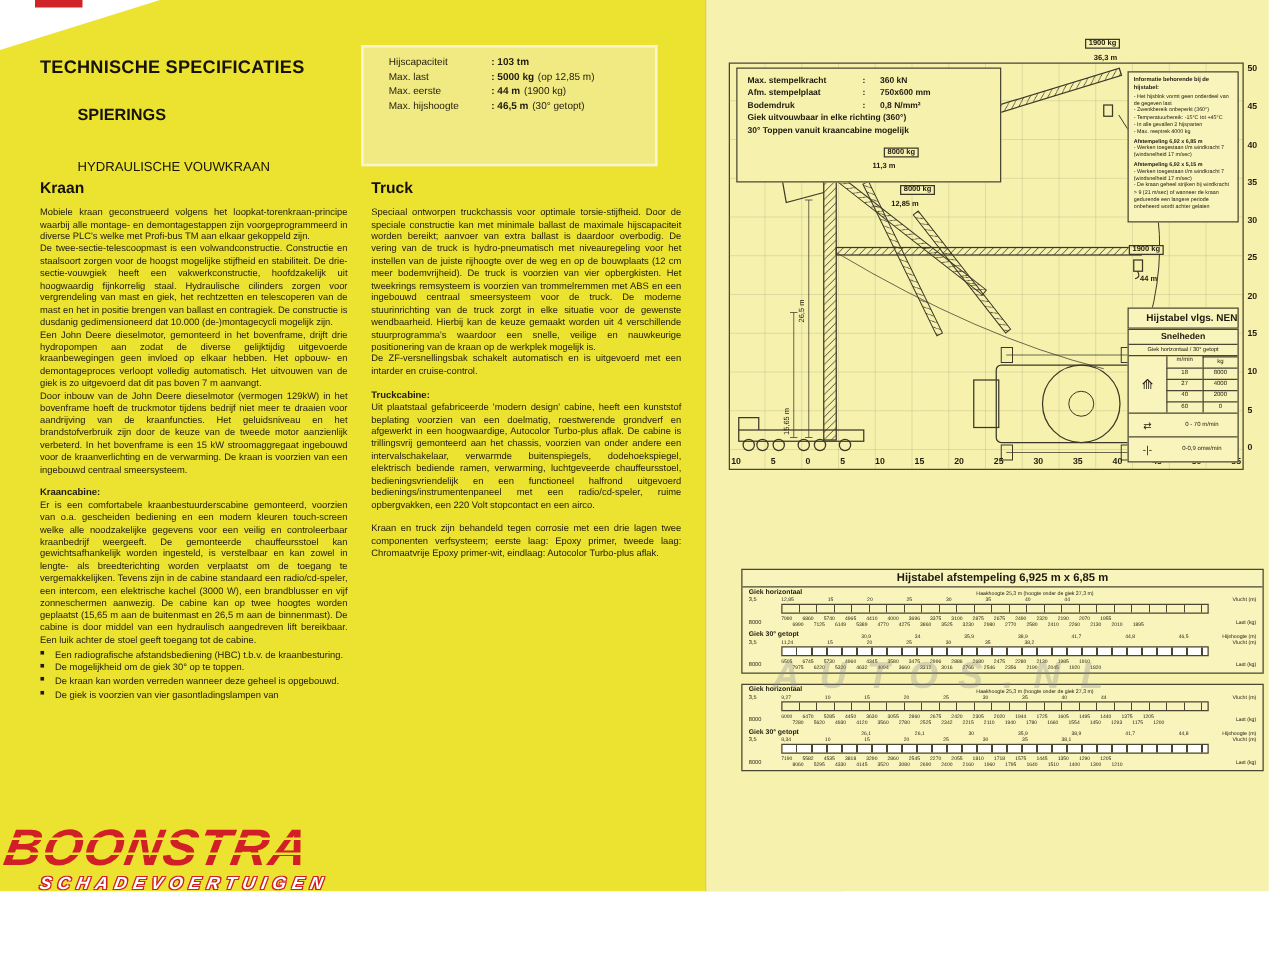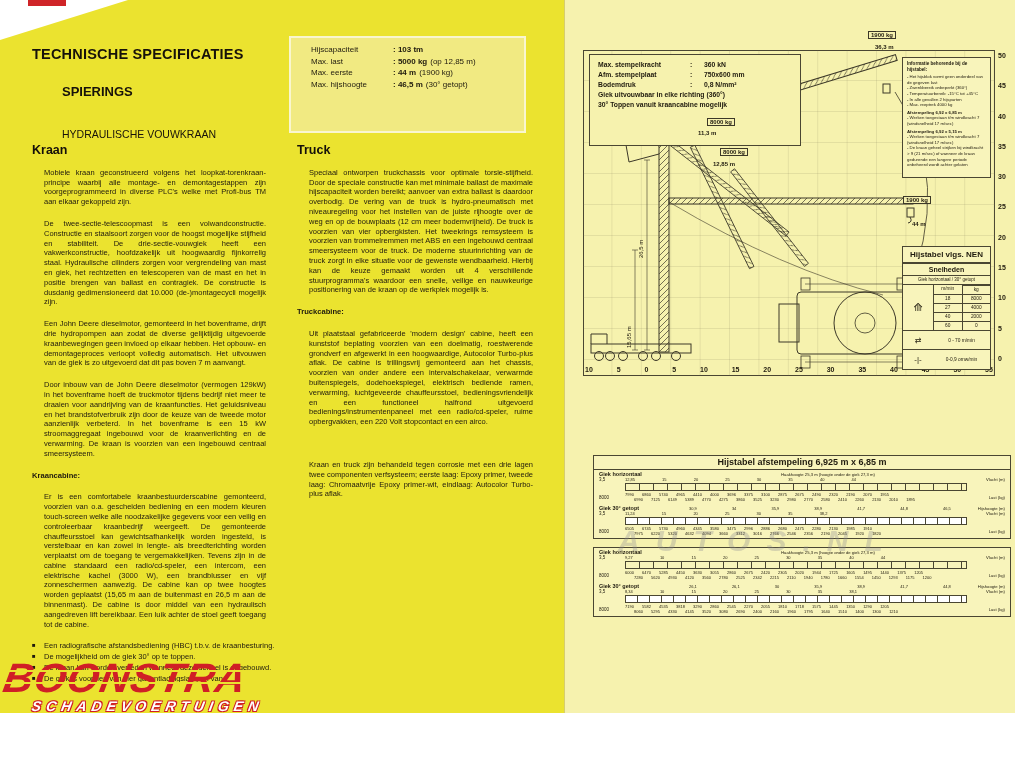--- a/index.html
+++ b/index.html
@@ -23,21 +23,21 @@
   .spec-box .model{font-size:16px;font-weight:bold;margin-bottom:4px;}
   .spec-row{display:flex;font-size:8px;line-height:11.5px;padding-left:10px;}
   .spec-row .lbl{width:82px;}
   .spec-row .val{font-weight:bold;white-space:pre;}
   .spec-row .ext{margin-left:3px;}
 
   .col{position:absolute;top:146px;font-size:7.5px;line-height:9.8px;text-align:justify;}
   .col-kraan{left:32px;width:246px;}
   .col-truck{left:297px;width:248px;}
   .col h3{font-size:12.5px;margin:0 0 9px 0;color:#15100a;}
-  .col p{margin:12px;}
+  .col p{margin:0;}
   .col .gap{height:9px;}
   .subhead{font-weight:bold;font-size:7.6px;margin-top:9px;}
   .bullets{margin-top:2px;}
   .bullet{display:flex;margin-top:1px;}
   .bullet .bmark{width:12px;font-size:6px;line-height:9.8px;}
   .bullet .btxt{flex:1;}
 
   .logo{position:absolute;left:4px;top:658px;z-index:5;}
   .logo-main{font-size:41px;font-weight:bold;font-style:italic;color:#d01f26;
        letter-spacing:1px;transform:skewX(-10deg);line-height:40px;position:relative;}
@@ -64,21 +64,21 @@
        font-size:7px;font-weight:bold;z-index:2;}
   .axis-right{position:absolute;left:433px;top:52px;height:310px;display:flex;flex-direction:column;
        justify-content:space-between;font-size:7px;font-weight:bold;z-index:2;}
 
   .info-panel{position:absolute;left:337px;top:57px;width:89px;height:121px;border:1px solid #4a4632;
        background:#f8f4bb;box-sizing:border-box;padding:3px 4px;font-size:4.3px;line-height:5.6px;z-index:3;}
   .info-panel .ip-title{font-weight:bold;font-size:4.6px;margin-bottom:2px;}
   .info-panel .ip-bold{font-weight:bold;margin-top:2px;}
 
   .nen-bar{position:absolute;left:337px;top:246px;width:89px;height:17px;border:1px solid #4a4632;
-       background:#f8f4bb;box-sizing:border-box;font-size:8px;font-weight:bold;text-align:center;
+       background:#f8f4bb;box-sizing:border-box;font-size:8px;font-weight:bold;text-align:right;
        line-height:15px;z-index:3;}
   .speed-panel{position:absolute;left:337px;top:263px;width:89px;height:107px;border:1px solid #4a4632;
        background:#f8f4bb;box-sizing:border-box;z-index:3;font-size:5px;}
   .sp-title{font-size:7px;font-weight:bold;text-align:center;border-bottom:1px solid #4a4632;line-height:11px;}
   .sp-sub{font-size:4.5px;text-align:center;border-bottom:1px solid #4a4632;line-height:8px;}
   .sp-grid{display:grid;grid-template-columns:30px 1fr 1fr;border-bottom:1px solid #4a4632;}
   .sp-grid .cell{border-left:1px solid #4a4632;border-top:1px solid #4a4632;text-align:center;line-height:8px;font-size:4.8px;}
   .sp-grid .cell:nth-child(-n+2){border-top:none;}
   .sp-grid .icon-cell{grid-row:span 5;border-left:none;border-top:none;display:flex;align-items:center;justify-content:center;font-size:11px;}
   .sp-row{display:flex;border-bottom:1px solid #4a4632;height:18px;align-items:center;}
@@ -167,20 +167,21 @@
       <div class="bullet">
         <span class="bmark">■</span>
         <span class="btxt">De giek is voorzien van vier gasontladingslampen van</span>
       </div>
     </div>
   </div>
 
   <div class="col col-truck">
     <h3>Truck</h3>
     <p>Speciaal ontworpen truckchassis voor optimale torsie-stijfheid. Door de speciale constructie kan met minimale ballast de maximale hijscapaciteit worden bereikt; aanvoer van extra ballast is daardoor overbodig. De vering van de truck is hydro-pneumatisch met niveauregeling voor het instellen van de juiste rijhoogte over de weg en op de bouwplaats (12 cm meer bodemvrijheid). De truck is voorzien van vier opbergkisten. Het tweekrings remsysteem is voorzien van trommelremmen met ABS en een ingebouwd centraal smeersysteem voor de truck. De moderne stuurinrichting van de truck zorgt in elke situatie voor de gewenste wendbaarheid. Hierbij kan de keuze gemaakt worden uit 4 verschillende stuurprogramma's waardoor een snelle, veilige en nauwkeurige positionering van de kraan op de werkplek mogelijk is.</p>
+    <p>De ZF-versnellingsbak schakelt automatisch en is uitgevoerd met een intarder en cruise-control.</p>
     <div class="subhead">Truckcabine:</div>
     <p>Uit plaatstaal gefabriceerde 'modern design' cabine, heeft een kunststof beplating voorzien van een doelmatig, roestwerende grondverf en afgewerkt in een hoogwaardige, Autocolor Turbo-plus aflak. De cabine is trillingsvrij gemonteerd aan het chassis, voorzien van onder andere een intervalschakelaar, verwarmde buitenspiegels, dodehoekspiegel, elektrisch bediende ramen, verwarming, luchtgeveerde chauffeursstoel, bedieningsvriendelijk en een functioneel halfrond uitgevoerd bedienings/instrumentenpaneel met een radio/cd-speler, ruime opbergvakken, een 220 Volt stopcontact en een airco.</p>
     <div class="gap"></div>
     <p>Kraan en truck zijn behandeld tegen corrosie met een drie lagen twee componenten verfsysteem; eerste laag: Epoxy primer, tweede laag: Chromaatvrije Epoxy primer-wit, eindlaag: Autocolor Turbo-plus aflak.</p>
   </div>
 
   <div class="logo">
     <div class="logo-main">BOONSTRA</div>
     <div class="logo-stripe" style="top:12px"></div>
     <div class="logo-stripe" style="top:24px"></div>

